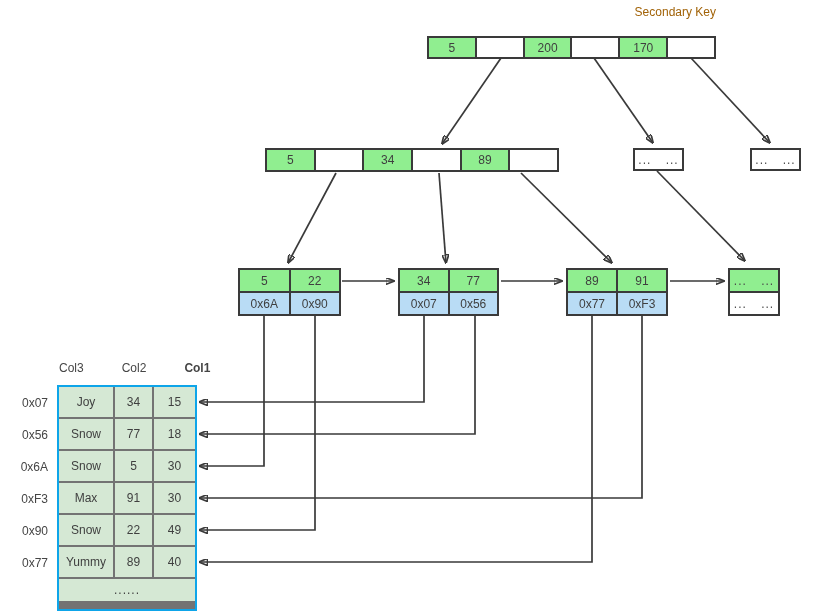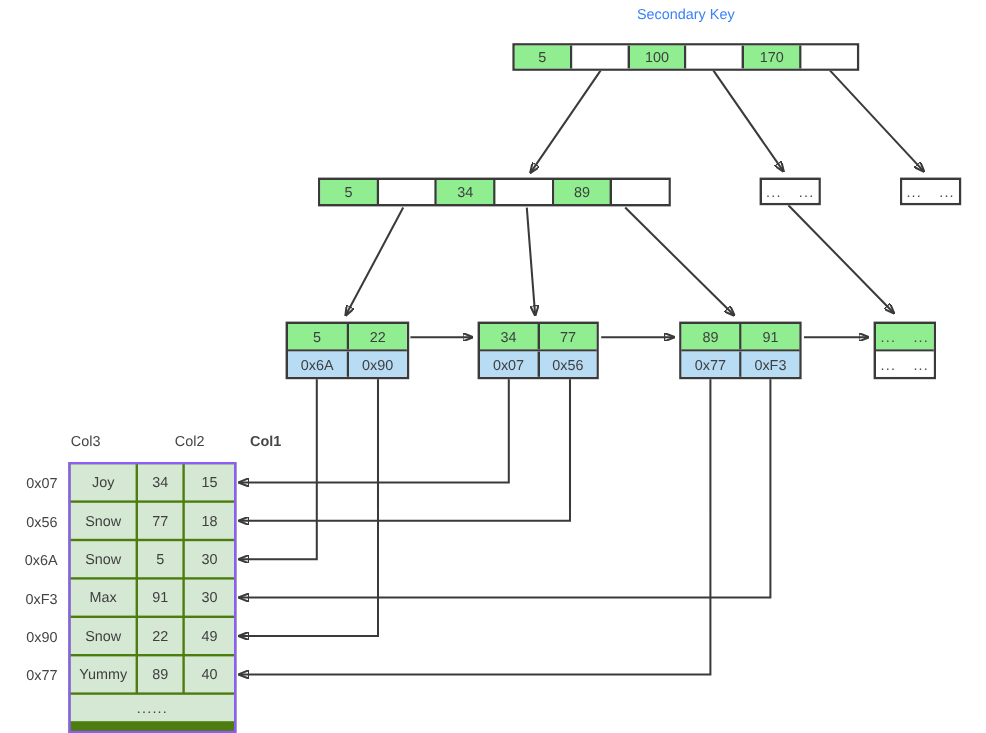--- a/index.html
+++ b/index.html
@@ -13,21 +13,21 @@
     width:822px; height:611px;
     background:#ffffff;
     overflow:hidden;
     font-size:12px;
   }
   #edges { position:absolute; left:0; top:0; width:822px; height:611px; }
   #edges path { fill:none; stroke:#3a3a3a; stroke-width:1.7px; }
 
   .diagram-title {
     position:absolute; left:427px; top:5px; width:289px;
-    text-align:center; color:#3b82f6; font-size:12px;
+    text-align:right; color:#a16207; font-size:12px;
   }
 
   
   .bnode {
     position:absolute; display:flex; box-sizing:border-box;
     border:2px solid #3a3a3a; background:#ffffff;
   }
   .bnode .cell {
     flex:1; display:flex; align-items:center; justify-content:center;
     border-right:2px solid #3a3a3a; overflow:hidden;
@@ -48,33 +48,33 @@
   .leaf .lrow .cell {
     flex:1; display:flex; align-items:center; justify-content:center;
     border-right:2px solid #3a3a3a; overflow:hidden;
   }
   .leaf .lrow .cell:last-child { border-right:none; }
 
   
   .tbl {
     position:absolute; left:57px; top:385px;
     display:grid; grid-template-columns:54px 37px 41px; grid-auto-rows:30px;
-    gap:2px; border:2px solid #8b5cf6; background:#4d7c0f;
+    gap:2px; border:2px solid #0ea5e9; background:#737373;
   }
   .tbl .tcell {
     background:#D5E8D4; display:flex; align-items:center; justify-content:center;
   }
   .tbl .tfoot { grid-column:1 / 4; height:22px; letter-spacing:1px; }
 
   .hdr-row {
     position:absolute; left:59px; top:360px; width:136px; height:16px;
     display:flex; color:#454545;gap:38px;
   }
   .hdr-row span { display:flex; align-items:center; justify-content:center; }
-  .hdr-row .h3 { width:56px; } .hdr-row .h2 { width:39px;margin-left:24px; } .hdr-row .h1 { width:41px;font-weight:bold; }
+  .hdr-row .h3 { width:56px; } .hdr-row .h2 { width:39px; } .hdr-row .h1 { width:41px;font-weight:bold; }
 
   .addr-col { position:absolute; left:8px; top:387px; width:40px; }
   .addr-col .addr {
     height:32px; display:flex; align-items:center; justify-content:flex-end;
     color:#454545;
   }
 </style>
 </head>
 <body>
 
@@ -102,21 +102,21 @@
     <path d="M642,314 L642,498 L199,498" marker-end="url(#ah)"></path>
     <path d="M315,314 L315,530 L199,530" marker-end="url(#ah)"></path>
     <path d="M592,314 L592,562 L199,562" marker-end="url(#ah)"></path>
   </svg>
 
   <div class="diagram-title">Secondary Key</div>
 
   <div class="bnode" style="left:427px;top:36px;width:289px;height:23px;">
     <div class="cell green">5</div>
     <div class="cell white"></div>
-    <div class="cell green">100</div>
+    <div class="cell green">200</div>
     <div class="cell white"></div>
     <div class="cell green">170</div>
     <div class="cell white"></div>
   </div>
 
   <div class="bnode" style="left:265px;top:148px;width:294px;height:24px;">
     <div class="cell green">5</div>
     <div class="cell white"></div>
     <div class="cell green">34</div>
     <div class="cell white"></div>

